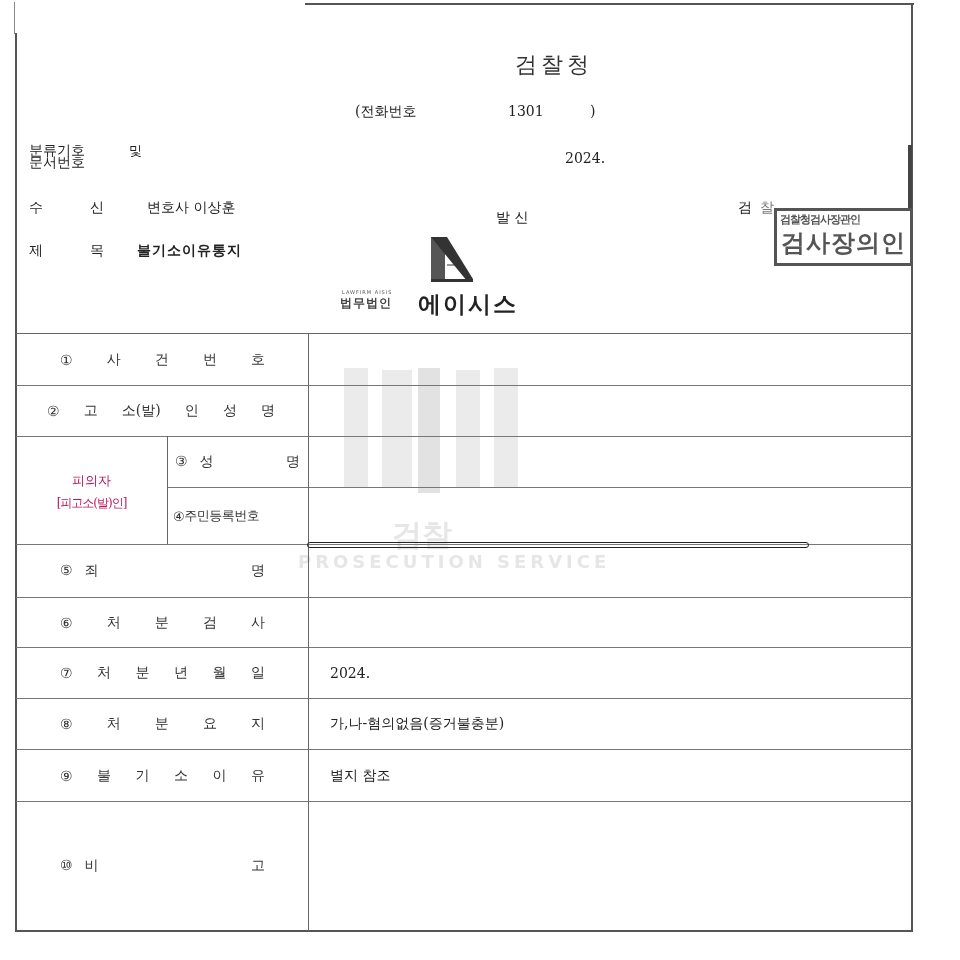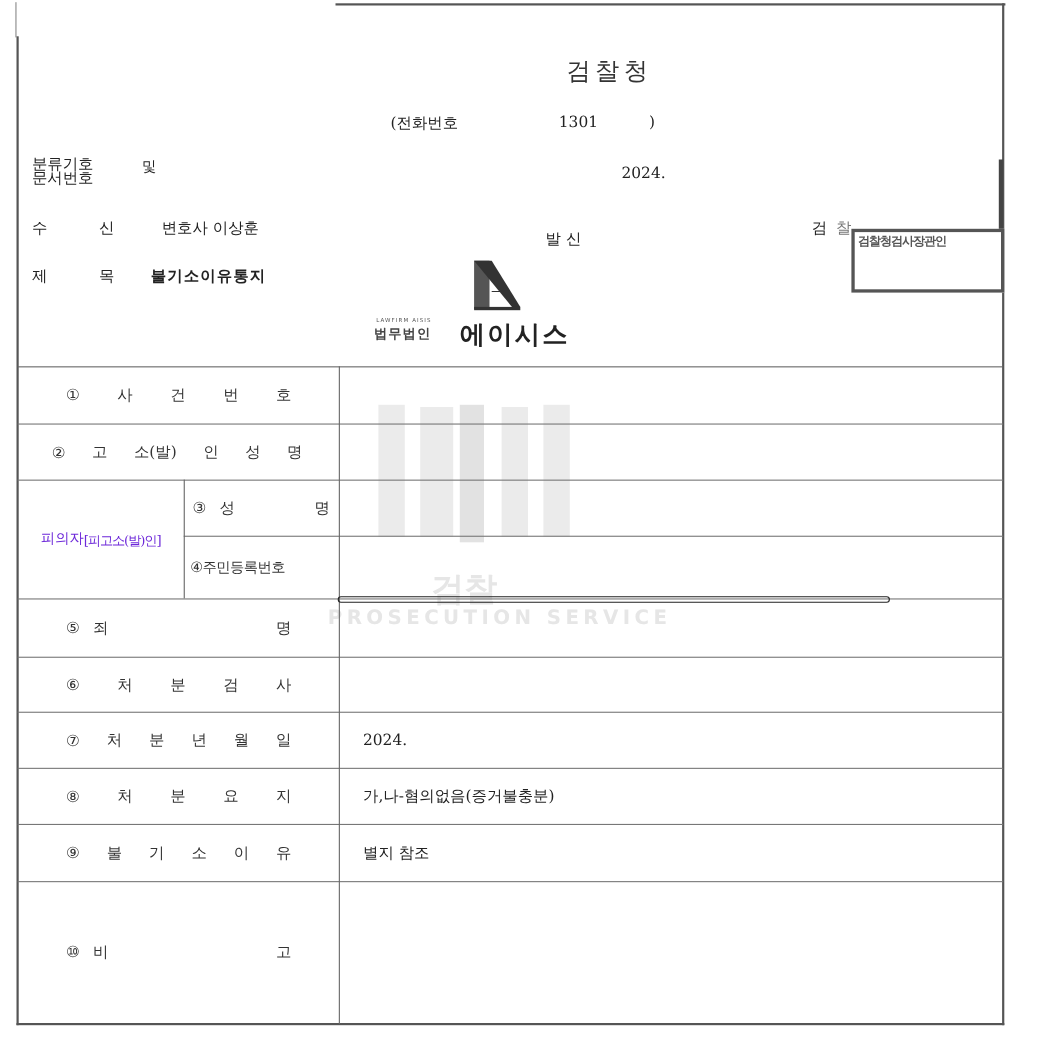--- a/index.html
+++ b/index.html
@@ -48,20 +48,21 @@
 <div class="txt" style="left:496px; top:209px;">발 신</div>
 <div class="txt" style="left:738px; top:199px;">검</div>
 <div class="txt" style="left:760px; top:199px; color:#777;">찰</div>
 
 <div class="txt" style="left:29px; top:242px;">제</div>
 <div class="txt" style="left:90px; top:242px;">목</div>
 <div class="txt bold" style="left:137px; top:242px; letter-spacing:1px;">불기소이유통지</div>
 
 <div class="stamp" style="left:774px; top:208px; width:133px; height:52px;">
   <div style="position:absolute; left:3px; top:1px; font-size:11px; letter-spacing:-1px; white-space:nowrap; font-weight:bold;">검찰청검사장관인</div>
+  <div style="position:absolute; left:4px; top:17px; font-size:24px; letter-spacing:1px; white-space:nowrap; font-weight:bold; line-height:30px;">검사장의인</div>
 </div>
 
 <div class="abs" style="left:340px; top:232px; width:230px; height:85px;">
   <svg width="60" height="50" viewBox="0 0 60 50" style="position:absolute; left:85px; top:3px;">
     <rect x="6" y="2" width="14" height="44" fill="#555"></rect>
     <polygon points="6,2 22,2 48,44 42,46" fill="#333"></polygon>
     <rect x="6" y="44" width="42" height="3" fill="#333"></rect>
     <line x1="22" y1="30" x2="32" y2="30" stroke="#333" stroke-width="1"></line>
   </svg>
   <div class="logo-text" style="position:absolute; left:2px; top:57px; font-size:5px; letter-spacing:1px; color:#555; white-space:nowrap;">LAWFIRM AISIS</div>
@@ -104,21 +105,21 @@
 <div class="cell-label spread" style="left:47px; top:386px; width:228px; height:50px;">
   <span>②</span>
   <span>고</span>
   <span>소(발)</span>
   <span>인</span>
   <span>성</span>
   <span>명</span>
 </div>
 <div class="cell-value" style="left:330px; top:386px; height:50px;"></div>
 
-<div class="abs" style="left:16px; top:437px; width:151px; height:107px; display:flex; flex-direction:row; align-items:center; justify-content:center; font-size:13px; color:#6d28d9;">
+<div class="abs" style="left:16px; top:437px; width:151px; height:107px; display:flex; flex-direction:column; align-items:center; justify-content:center; font-size:13px; color:#be185d;">
   <span style="line-height:24px;">피의자</span>
   <span style="line-height:20px; font-size:12px; letter-spacing:-1px;">[피고소(발)인]</span>
 </div>
 
 <div class="cell-label spread" style="left:175px; top:437px; width:125px; height:50px;">
   <span style="display:flex; gap:12px;">
     <span>③</span>
     <span>성</span>
   </span>
   <span>명</span>

